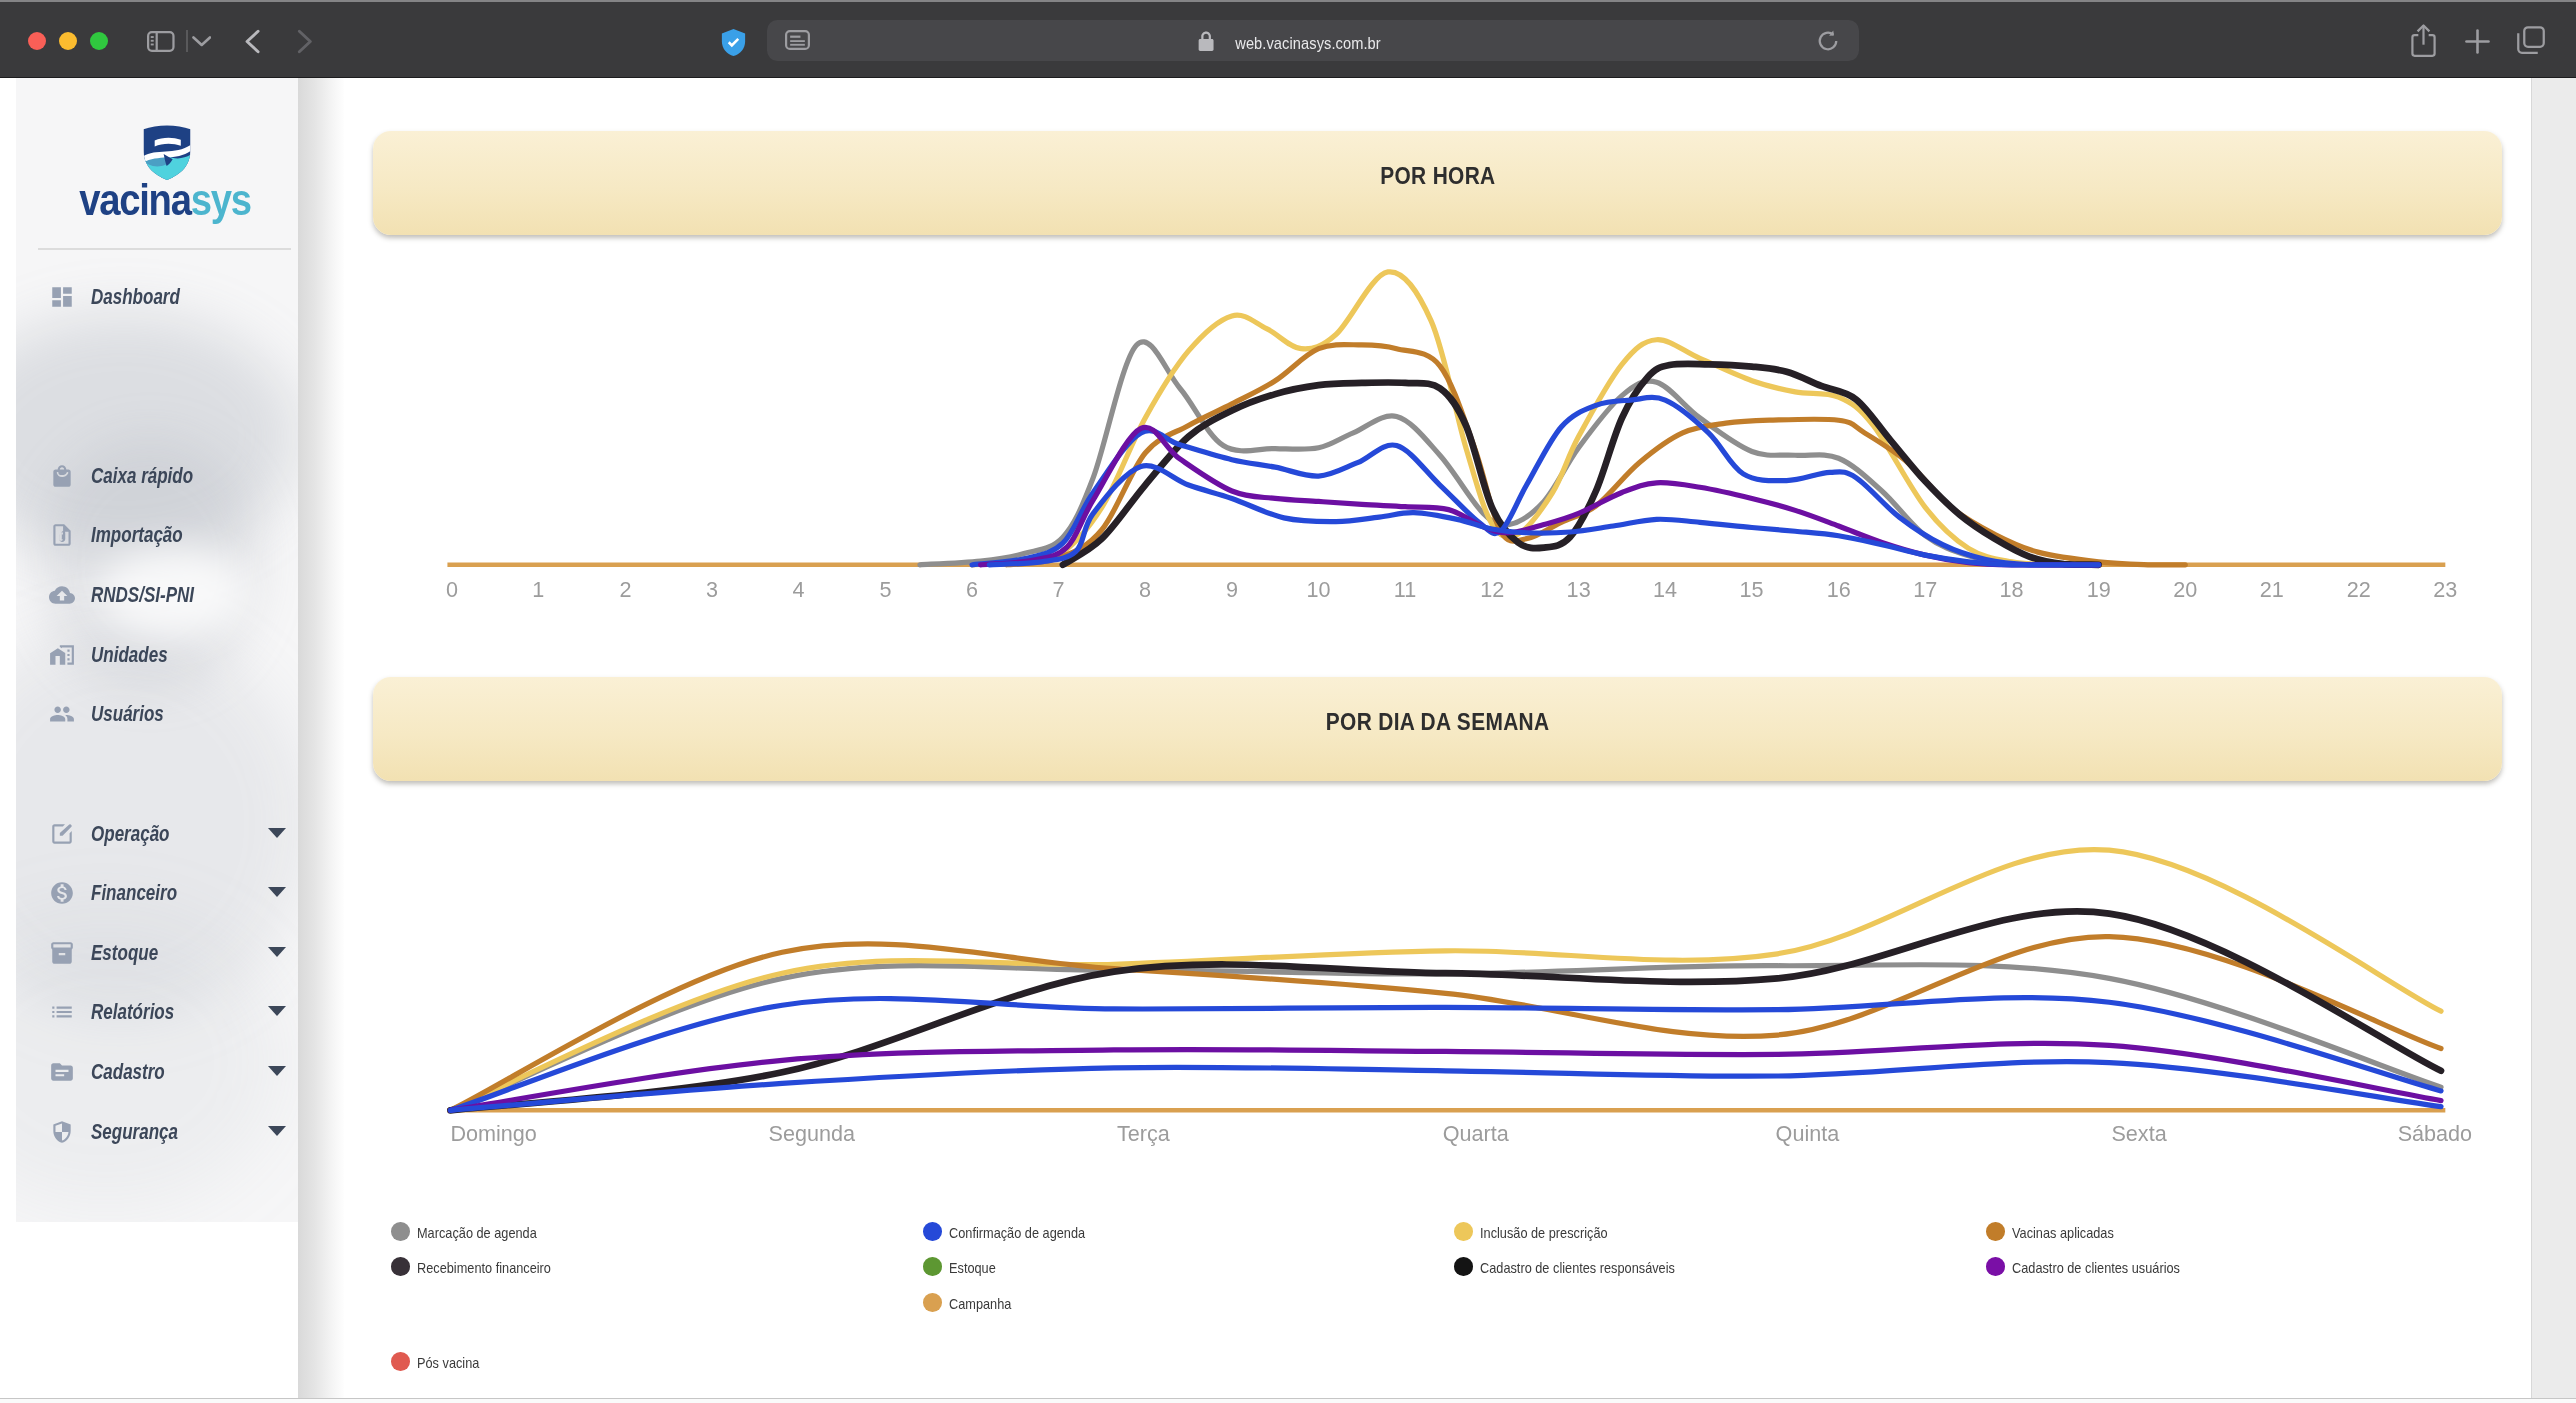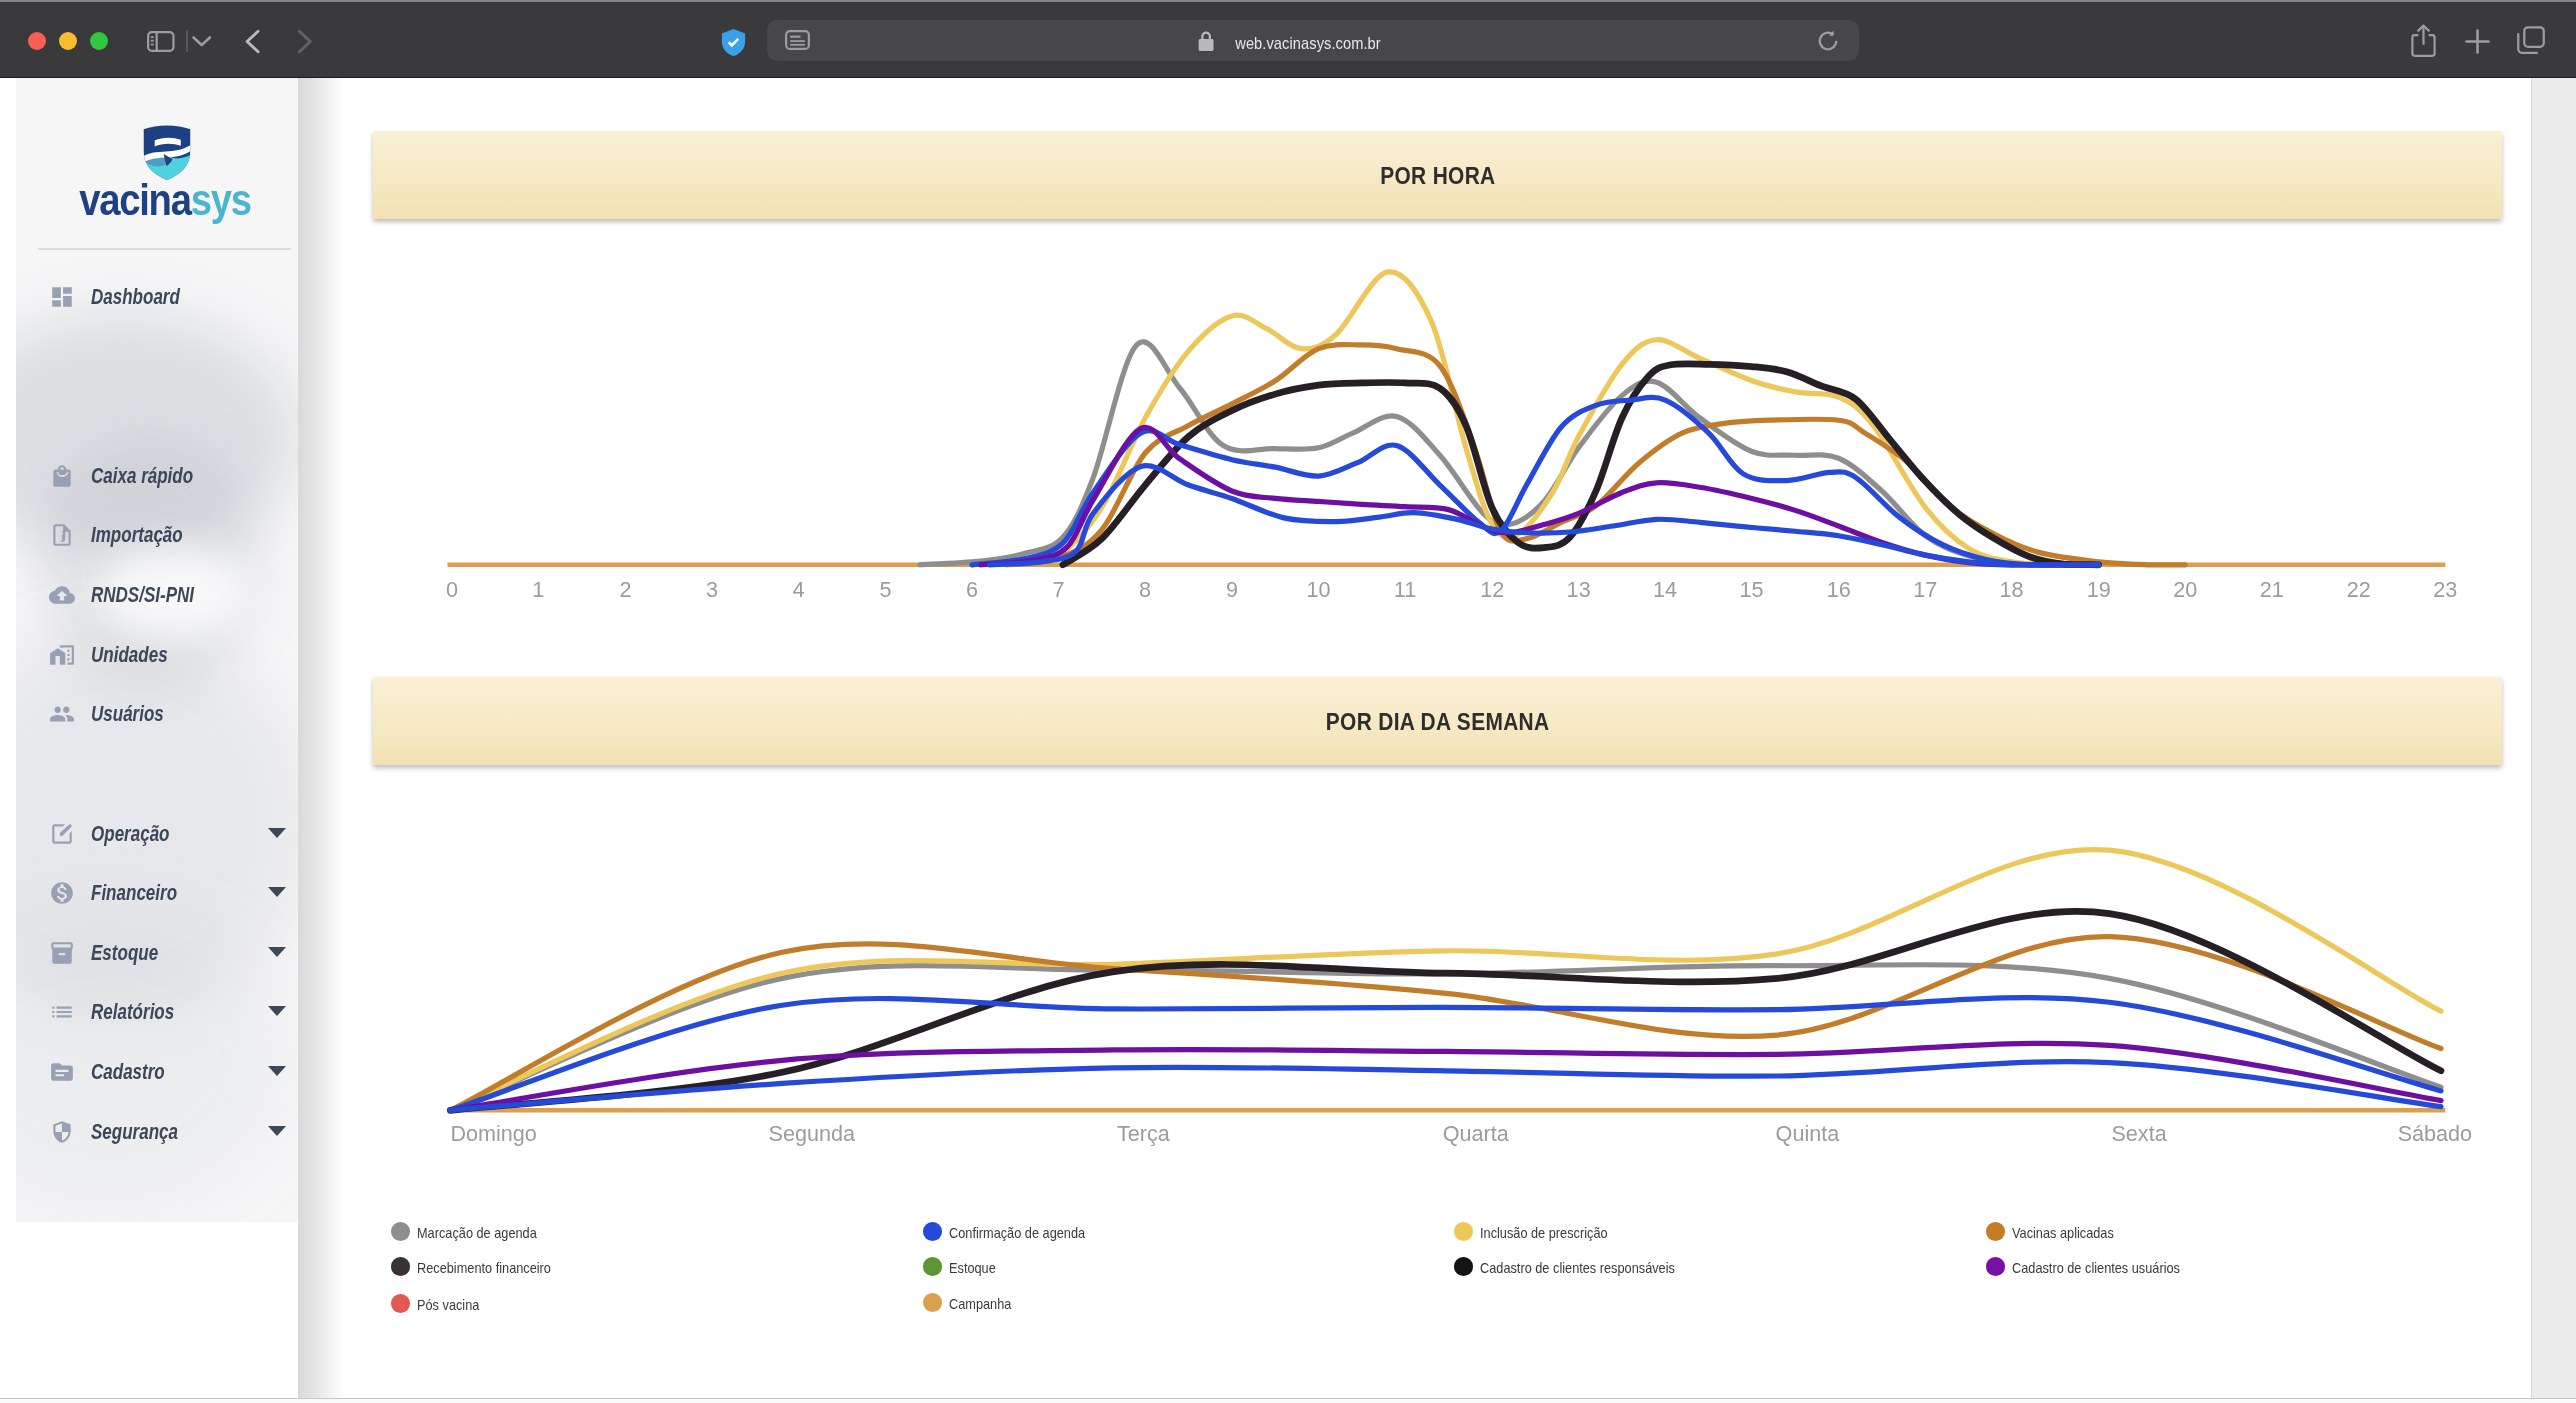--- a/index.html
+++ b/index.html
@@ -26,21 +26,21 @@
   transform:scaleX(0.85); }
 #logotext .sys { color:#4cb5ce; }
 #sdiv { position:absolute; left:22.4px; top:170px; width:253px; height:1.5px; background:#dcdcdc; }
 .mi { position:absolute; left:0; width:298px; height:60px;font-style:italic; }
 .mic { position:absolute; left:33px; top:18px; width:26px; height:26px; fill:#97a1b3; }
 .mlb { position:absolute; left:75px; top:30px; transform:translateY(-47%) scaleX(0.76);
   transform-origin:left center; font-size:22.4px; font-weight:700; color:#3c4759; }
 .caret { position:absolute; left:252px; top:25px; width:0; height:0;
   border-left:9px solid transparent; border-right:9px solid transparent;
   border-top:10.4px solid #3c4759; }
-.hdr { position:absolute; left:373px; width:2129px; height:88px; border-radius:2px;
+.hdr { position:absolute; left:373px; width:2129px; height:104px; border-radius:18px;
   background:linear-gradient(180deg,#faf0d5 0%,#f6e9c4 55%,#f2e1b2 100%);
   box-shadow:0 3px 5.2px rgba(90,85,70,0.38);
   text-align:center; font-size:24.6px; font-weight:700; color:#2e2e2e; line-height:90px;
   letter-spacing:0.4px; }
 .hdr span { display:inline-block; transform:scaleX(0.85); }
 svg.chart { position:absolute; left:358px; }
 .axl { font-family:"Liberation Sans",sans-serif; font-size:29px; fill:#9c9c9c; }
 .li { position:absolute; height:31px; font-size:15px; color:#3a3a3a; white-space:nowrap; }
 .lt { display:inline-block; transform:scaleX(0.85); transform-origin:left center; }
 .ld { display:inline-block; width:18.6px; height:18.6px; border-radius:50%; margin-right:7.5px;
@@ -269,17 +269,17 @@
 </svg>
 
 <div class="li" style="left:391px;top:1222px"><span class="ld" style="background:#8e8e8e"></span><span class="lt">Marcação de agenda</span></div>
 <div class="li" style="left:923px;top:1222px"><span class="ld" style="background:#2549d8"></span><span class="lt">Confirmação de agenda</span></div>
 <div class="li" style="left:1454px;top:1222px"><span class="ld" style="background:#edc75a"></span><span class="lt">Inclusão de prescrição</span></div>
 <div class="li" style="left:1986px;top:1222px"><span class="ld" style="background:#c17d2a"></span><span class="lt">Vacinas aplicadas</span></div>
 <div class="li" style="left:391px;top:1257px"><span class="ld" style="background:#383138"></span><span class="lt">Recebimento financeiro</span></div>
 <div class="li" style="left:923px;top:1257px"><span class="ld" style="background:#5d9732"></span><span class="lt">Estoque</span></div>
 <div class="li" style="left:1454px;top:1257px"><span class="ld" style="background:#141414"></span><span class="lt">Cadastro de clientes responsáveis</span></div>
 <div class="li" style="left:1986px;top:1257px"><span class="ld" style="background:#7a0fa6"></span><span class="lt">Cadastro de clientes usuários</span></div>
-<div class="li" style="left:391px;top:1294px"><span class="ld" style="background:#e05a50"></span><span class="lt">Pós vacina</span></div>
+<div class="li" style="left:391px;top:1352px"><span class="ld" style="background:#e05a50"></span><span class="lt">Pós vacina</span></div>
 <div class="li" style="left:923px;top:1293px"><span class="ld" style="background:#d9a050"></span><span class="lt">Campanha</span></div>
 
 <div id="botline"></div>
 
 
 </body></html>

